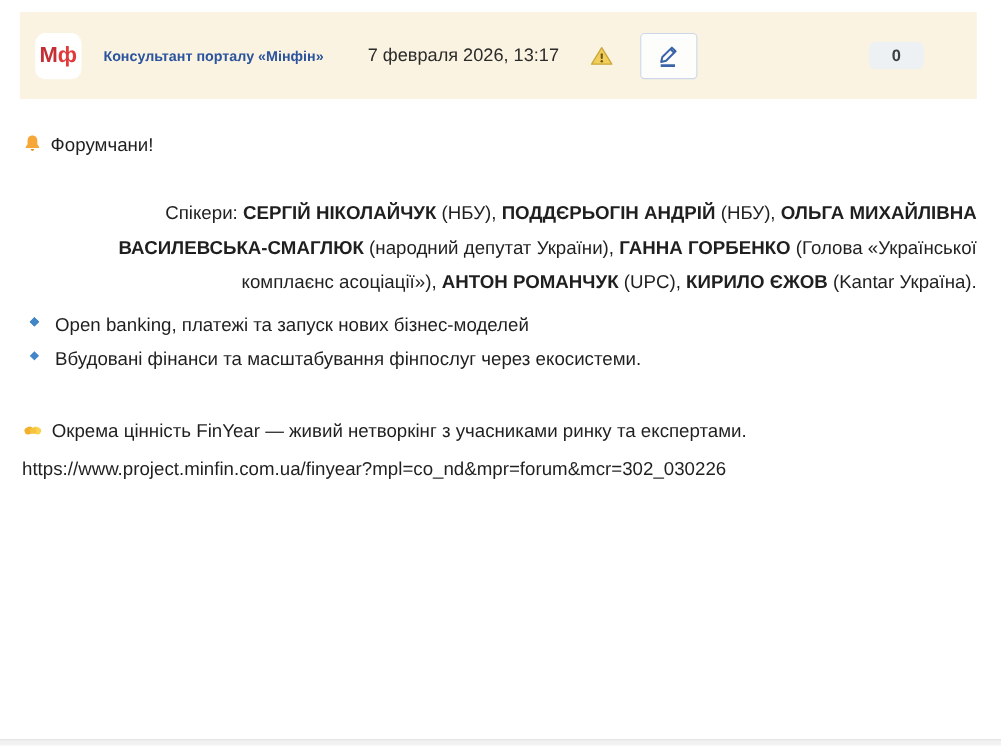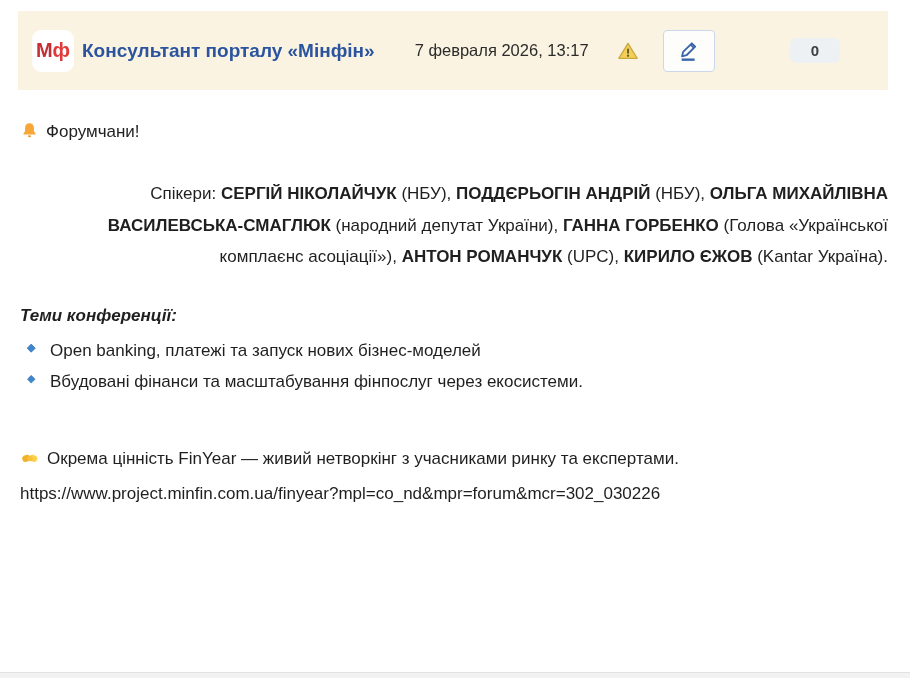--- a/index.html
+++ b/index.html
@@ -30,24 +30,24 @@
     width: 42px; height: 42px;
     background: #fff;
     border-radius: 9px;
     display: flex; align-items: center; justify-content: center;
     font-weight: bold; font-size: 20px;
     flex: 0 0 auto;
   }
   .logo .m  { color: var(--logo-red, #c22f35); }
   .logo .f  { color: var(--logo-red2, #e03a3a); }
   .author {
-    margin-left: 8px;
+    margin-left: 20px;
     color: var(--author-blue, #2a549e);
     font-weight: bold;
-    font-size: 19px;
+    font-size: 13px;
     text-decoration: none;
     cursor: pointer;
   }
   .date {
     margin-left: 40px;
     font-size: 16.5px;
     color: #2b2b2b;
   }
   .warn {
     margin-left: 28px;
@@ -103,21 +103,21 @@
     position: relative;
     line-height: 1.45;
     margin-bottom: 7px;
   }
   .diamond {
     position: absolute;
     left: 7px; top: 1px;
     color: var(--bullet-blue, #4285c8);
     font-size: 11px;
   }
-  p.networking { margin-top: 48px; }
+  p.networking { margin-top: 36px; }
   p.tickets    { margin-top: 27px; font-weight: bold; }
   p.url        { margin-top: 5px; line-height: 1.4; }
   .bottom-strip {
     position: absolute;
     left: 0; bottom: 0;
     width: 100%; height: 6px;
     background: #f2f2f2;
     border-top: 1px solid #e2e2e2;
   }
   b { font-weight: bold; }
@@ -162,21 +162,20 @@
         <svg width="19" height="19" viewBox="0 0 24 24">
           <path d="M12 2.8c-3.4 0-5.6 2.5-5.6 5.8v4.2L4.4 15.7c-.4.7 0 1.5.9 1.5h13.4c.9 0 1.3-.8.9-1.5l-2-2.9V8.6C17.6 5.3 15.4 2.8 12 2.8z" fill="#f6a738"></path>
           <path d="M9.9 18.4a2.1 2.1 0 0 0 4.2 0z" fill="#e08f1f"></path>
         </svg>
       </span><span>Форумчани!</span>
     </p>
 
 
     <p class="speakers" id="speakers"><span>Спікери: </span><b>СЕРГІЙ НІКОЛАЙЧУК</b><span> (НБУ), </span><b>ПОДДЄРЬОГІН АНДРІЙ</b><span> (НБУ), </span><b>ОЛЬГА МИХАЙЛІВНА ВАСИЛЕВСЬКА-СМАГЛЮК</b><span> (народний депутат України), </span><b>ГАННА ГОРБЕНКО</b><span> (Голова «Української комплаєнс асоціації»), </span><b>АНТОН РОМАНЧУК</b><span> (UPC), </span><b>КИРИЛО ЄЖОВ</b><span> (Kantar Україна).</span></p>
 
-    <p class="topics-heading">Теми конференції:</p>
 
     <ul class="topics" id="topics">
         <li><span class="diamond">◆</span></li>
         <li><span class="diamond">◆</span></li>
         <li><span class="diamond">◆</span><span>Open banking, платежі та запуск нових бізнес-моделей</span></li>
         <li><span class="diamond">◆</span><span>Вбудовані фінанси та масштабування фінпослуг через екосистеми.</span></li>
       </ul>
 
     <p class="networking">
       <span class="emoji">

